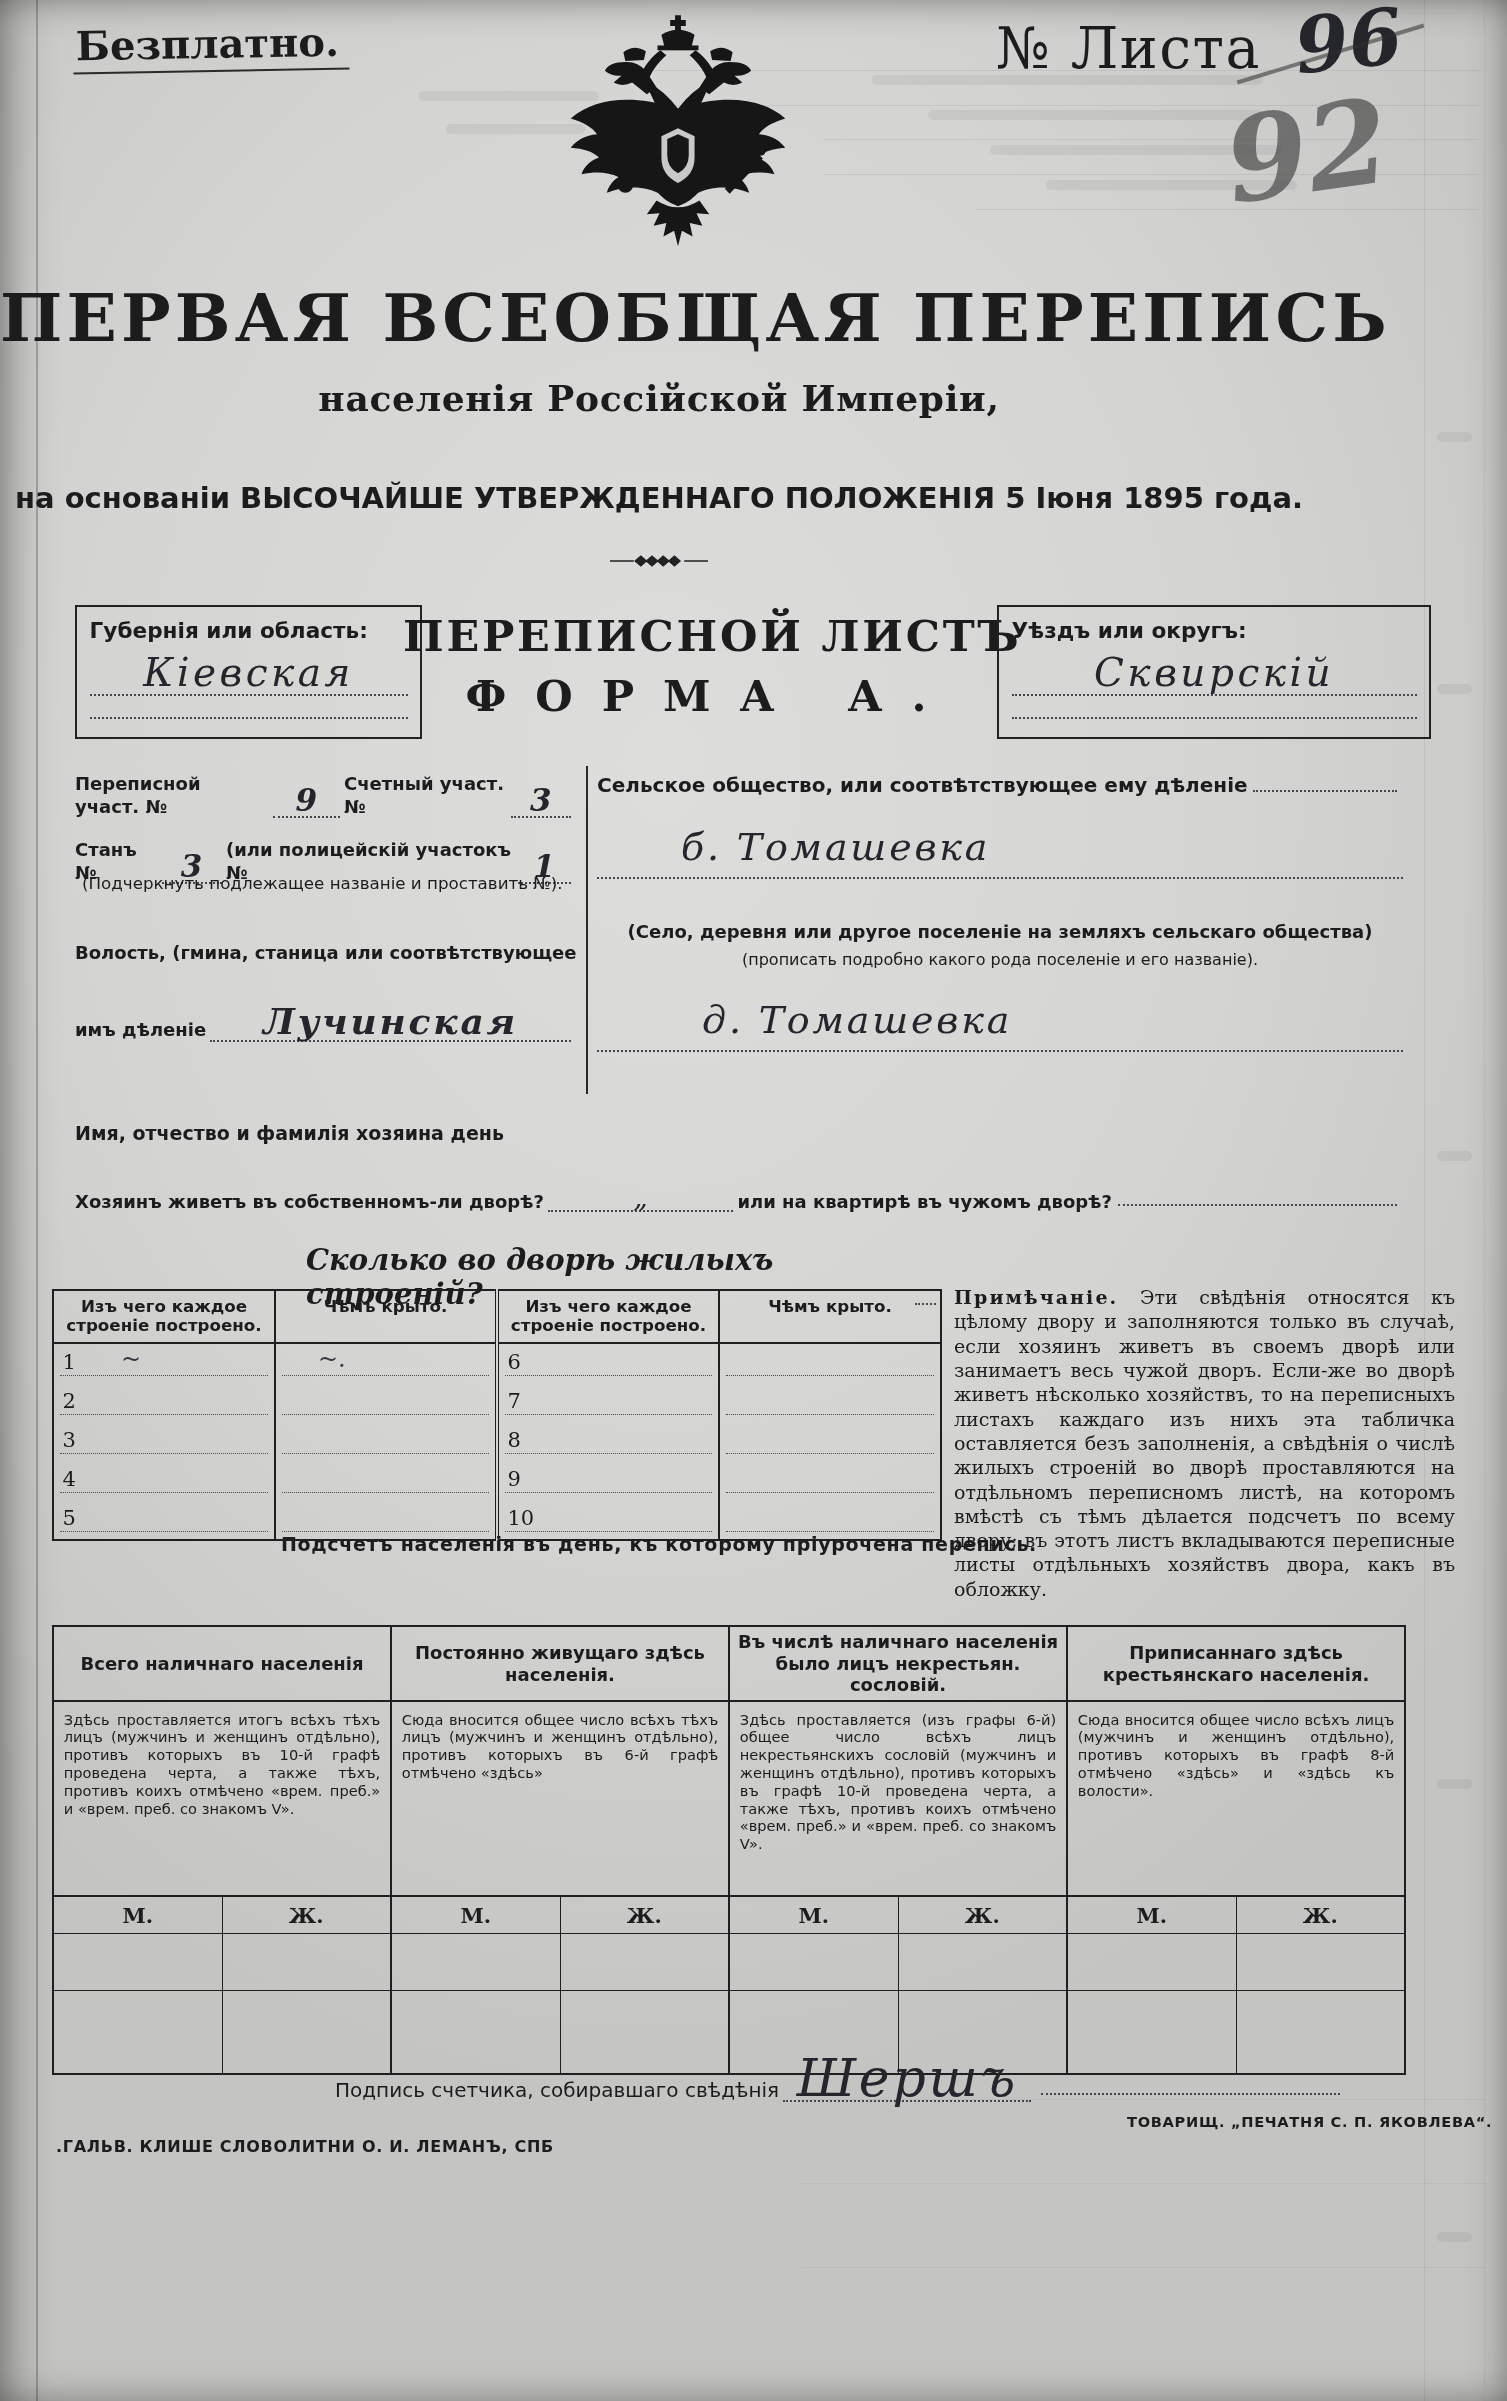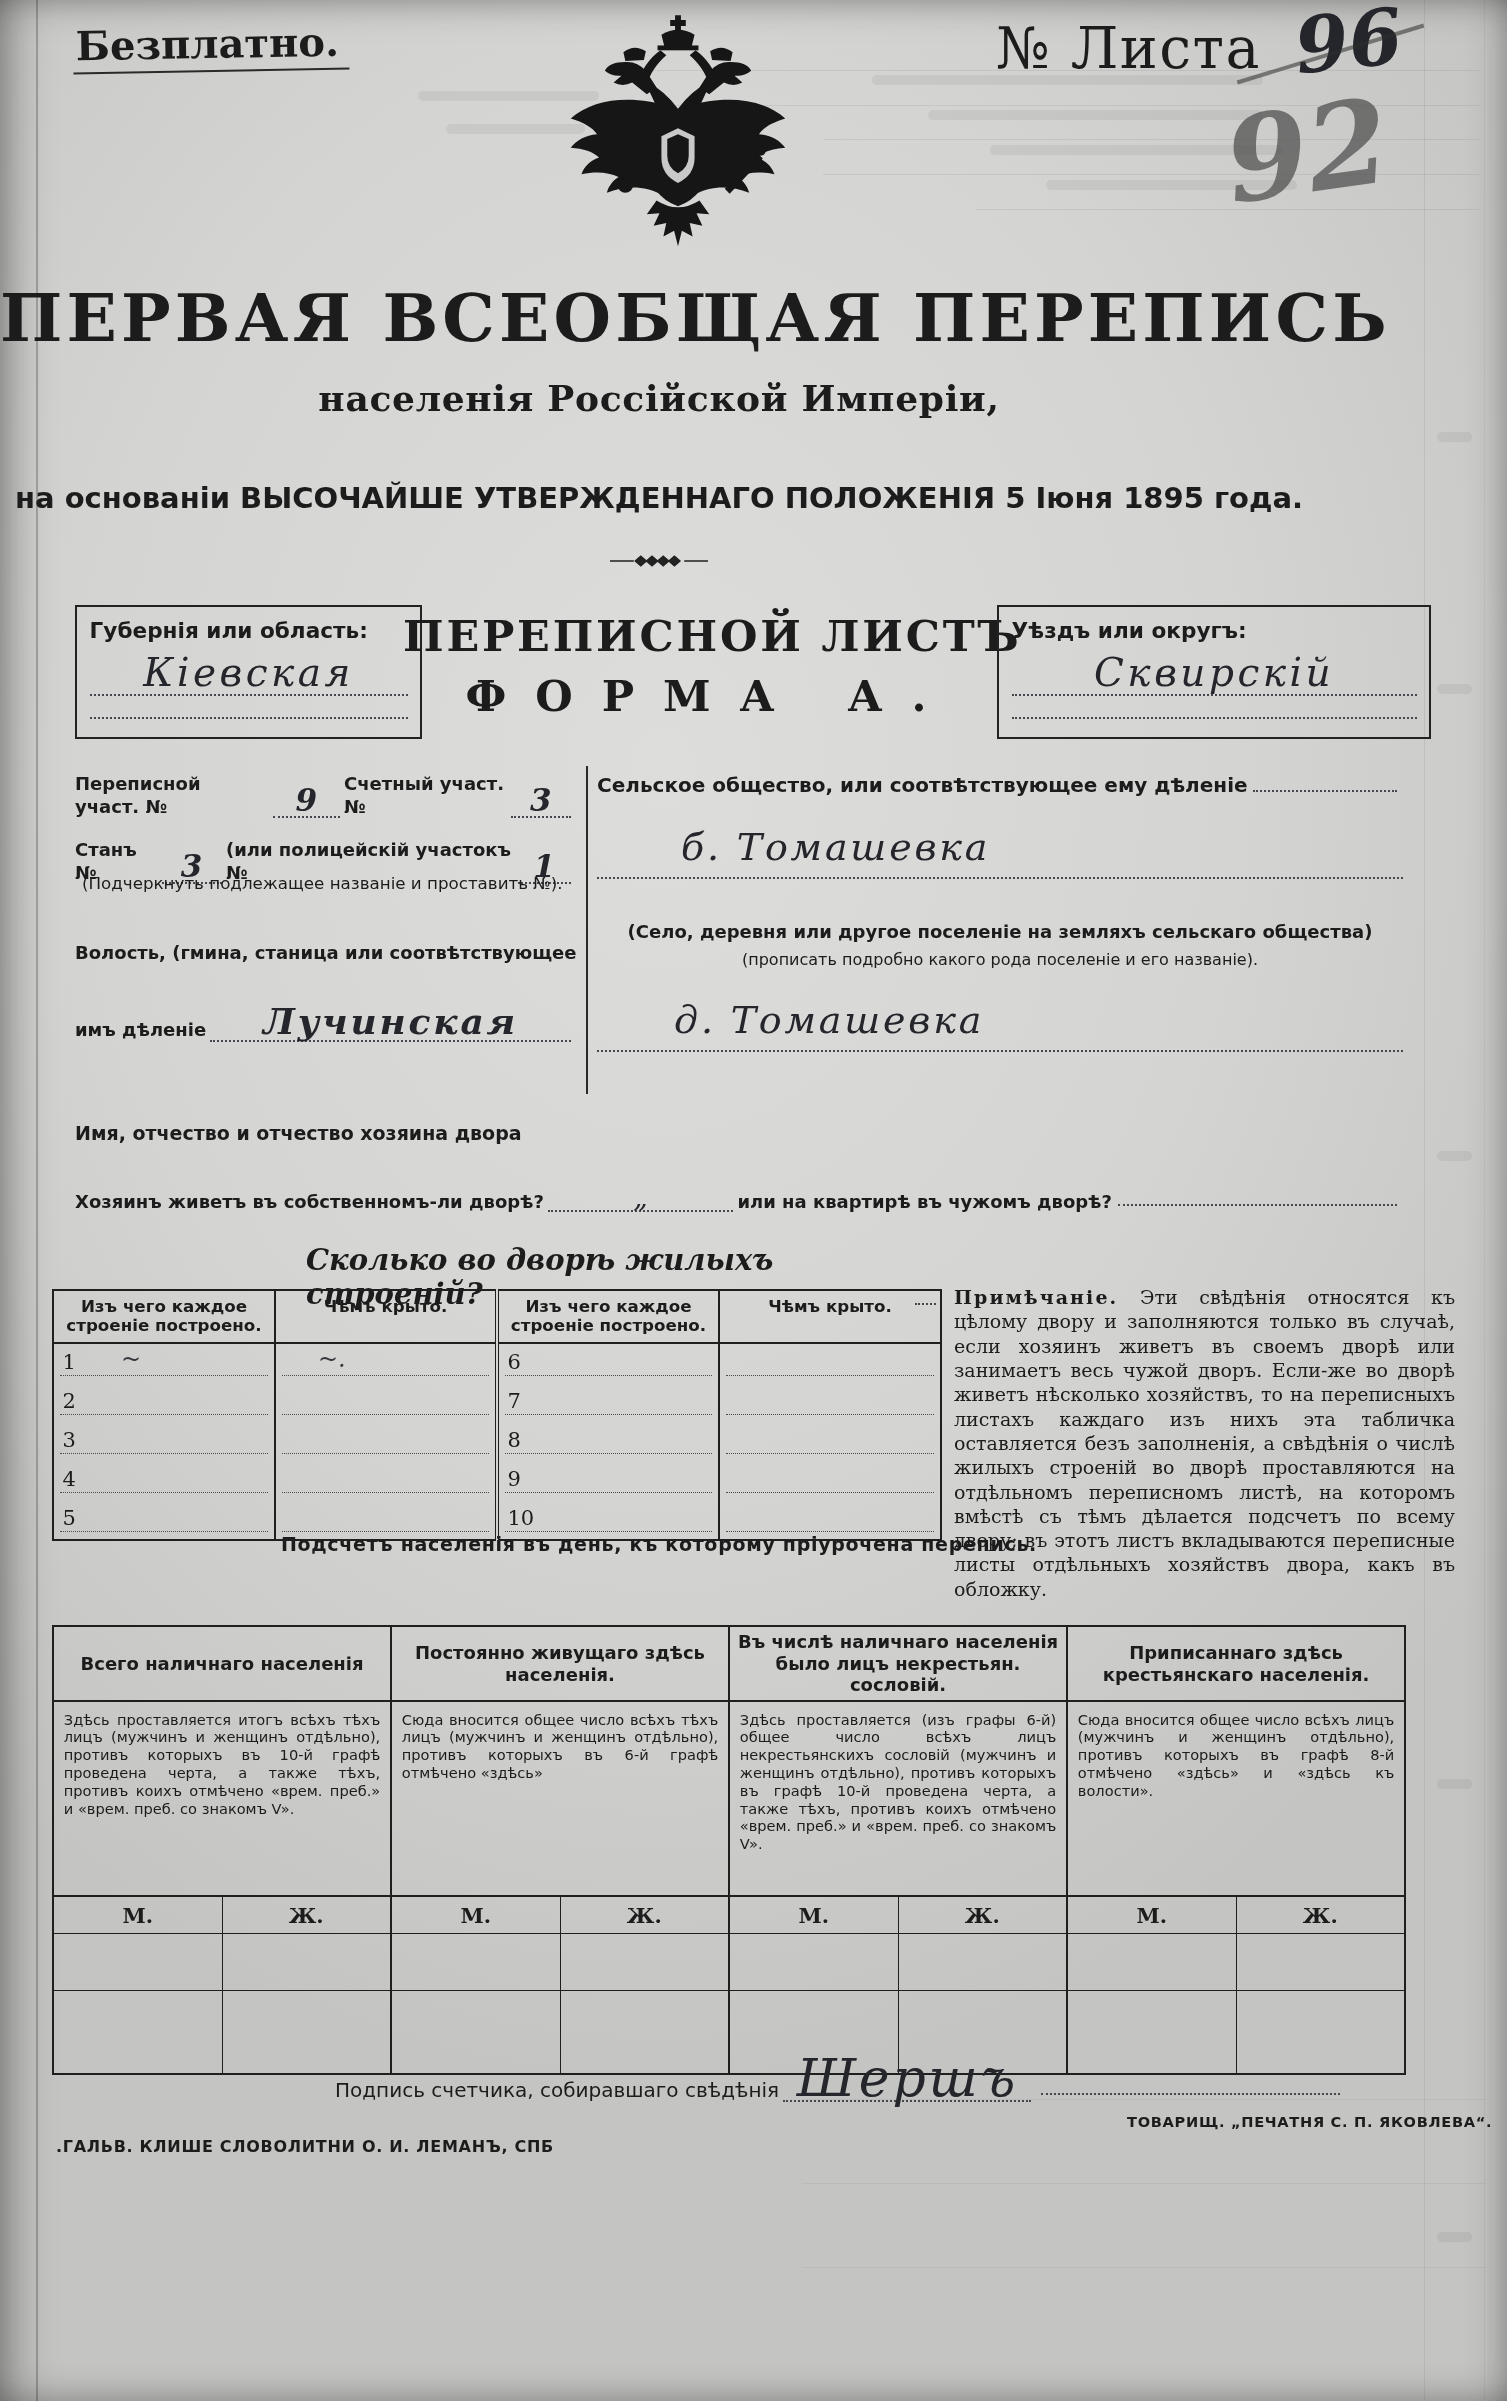--- a/index.html
+++ b/index.html
@@ -60,21 +60,21 @@
   .lcol-r2{left:0;top:73px;width:500px}
   .lcol-r3{left:7px;top:107px;width:493px}
   .lcol-r4{left:0;top:176px;width:506px}
   .lcol-r5{left:0;top:239px;width:500px}
   .rcol-r1{left:522px;top:7px;width:806px}
   .rcol-r2{left:522px;top:59px;width:806px;border-bottom:2.1px dotted #45474c;height:52px}
   .rcol-r2 .hw{font-size:38px;margin-left:84px;letter-spacing:2.8px}
   .rcol-r3{left:522px;top:155px;width:806px;text-align:center;font-weight:700;font-size:18px}
   .rcol-r4{left:522px;top:184px;width:806px;text-align:center;font-size:16px}
   .rcol-r5{left:522px;top:232px;width:806px;border-bottom:2.1px dotted #45474c;height:52px}
-  .rcol-r5 .hw{font-size:38px;margin-left:77px;letter-spacing:2.8px}
+  .rcol-r5 .hw{font-size:38px;margin-left:105px;letter-spacing:2.8px}
   .slot .hw{font-size:31px;line-height:.9}
 
   .owner-row{left:75px;top:1122px;width:1328px}
   .owner-row .frm{font-family:"DejaVu Sans","Liberation Sans",sans-serif;font-weight:700;font-size:19px}
   .owner-row .slot{flex:1}
   .owner-row .hw{font-size:39px;letter-spacing:5.6px;line-height:.95}
   .res-row{left:75px;top:1187px;width:1328px}
   .res-row .frm{font-family:"DejaVu Sans","Liberation Sans",sans-serif;font-weight:700;font-size:18px}
   .res-row .slot{width:174px}
   .res-row .hw{font-size:28px;line-height:.8}
@@ -254,21 +254,21 @@
 
     <div class="abs rcol-r3 sans">(Село, деревня или другое поселеніе на земляхъ сельскаго общества)</div>
     <div class="abs rcol-r4 sans">(прописать подробно какого рода поселеніе и его названіе).</div>
 
     <div class="abs rcol-r5">
       <span class="hw">д. Томашевка</span>
     </div>
   </div>
 
   <div class="abs owner-row flexrow">
-    <span class="frm">Имя, отчество и отчество хозяина двора</span>
+    <span class="frm">Имя, отчество и фамилія хозяина день</span>
   </div>
 
   <div class="abs res-row flexrow">
     <span class="frm">Хозяинъ живетъ въ собственномъ-ли дворѣ?</span>
     <span class="slot"><span class="hw">„</span></span>
     <span class="frm">или на квартирѣ въ чужомъ дворѣ?</span>
     <span class="leader"></span>
   </div>
 
   <div class="abs bld-heading flexrow">

